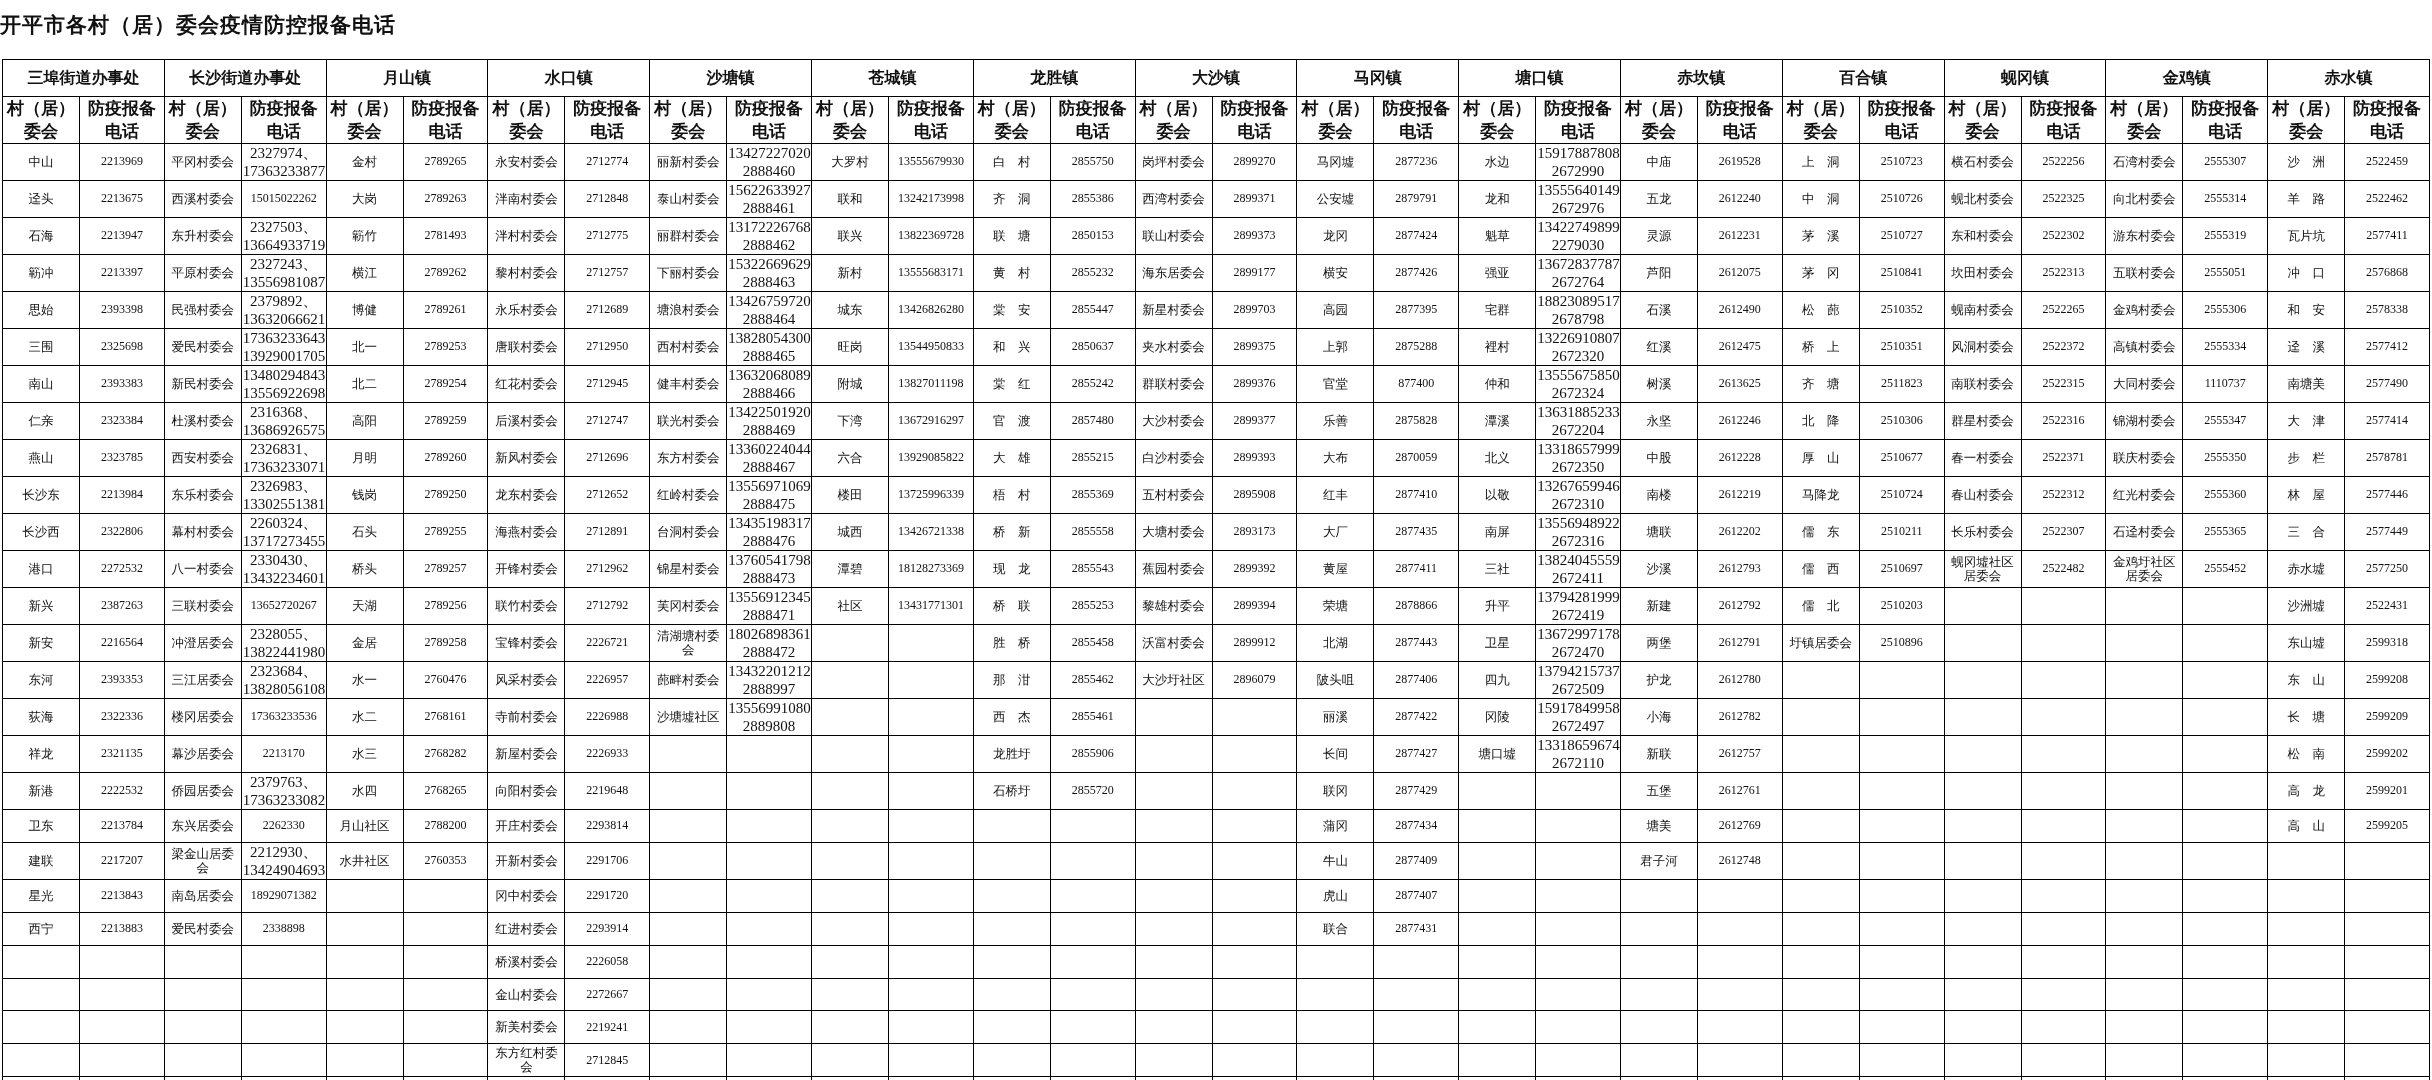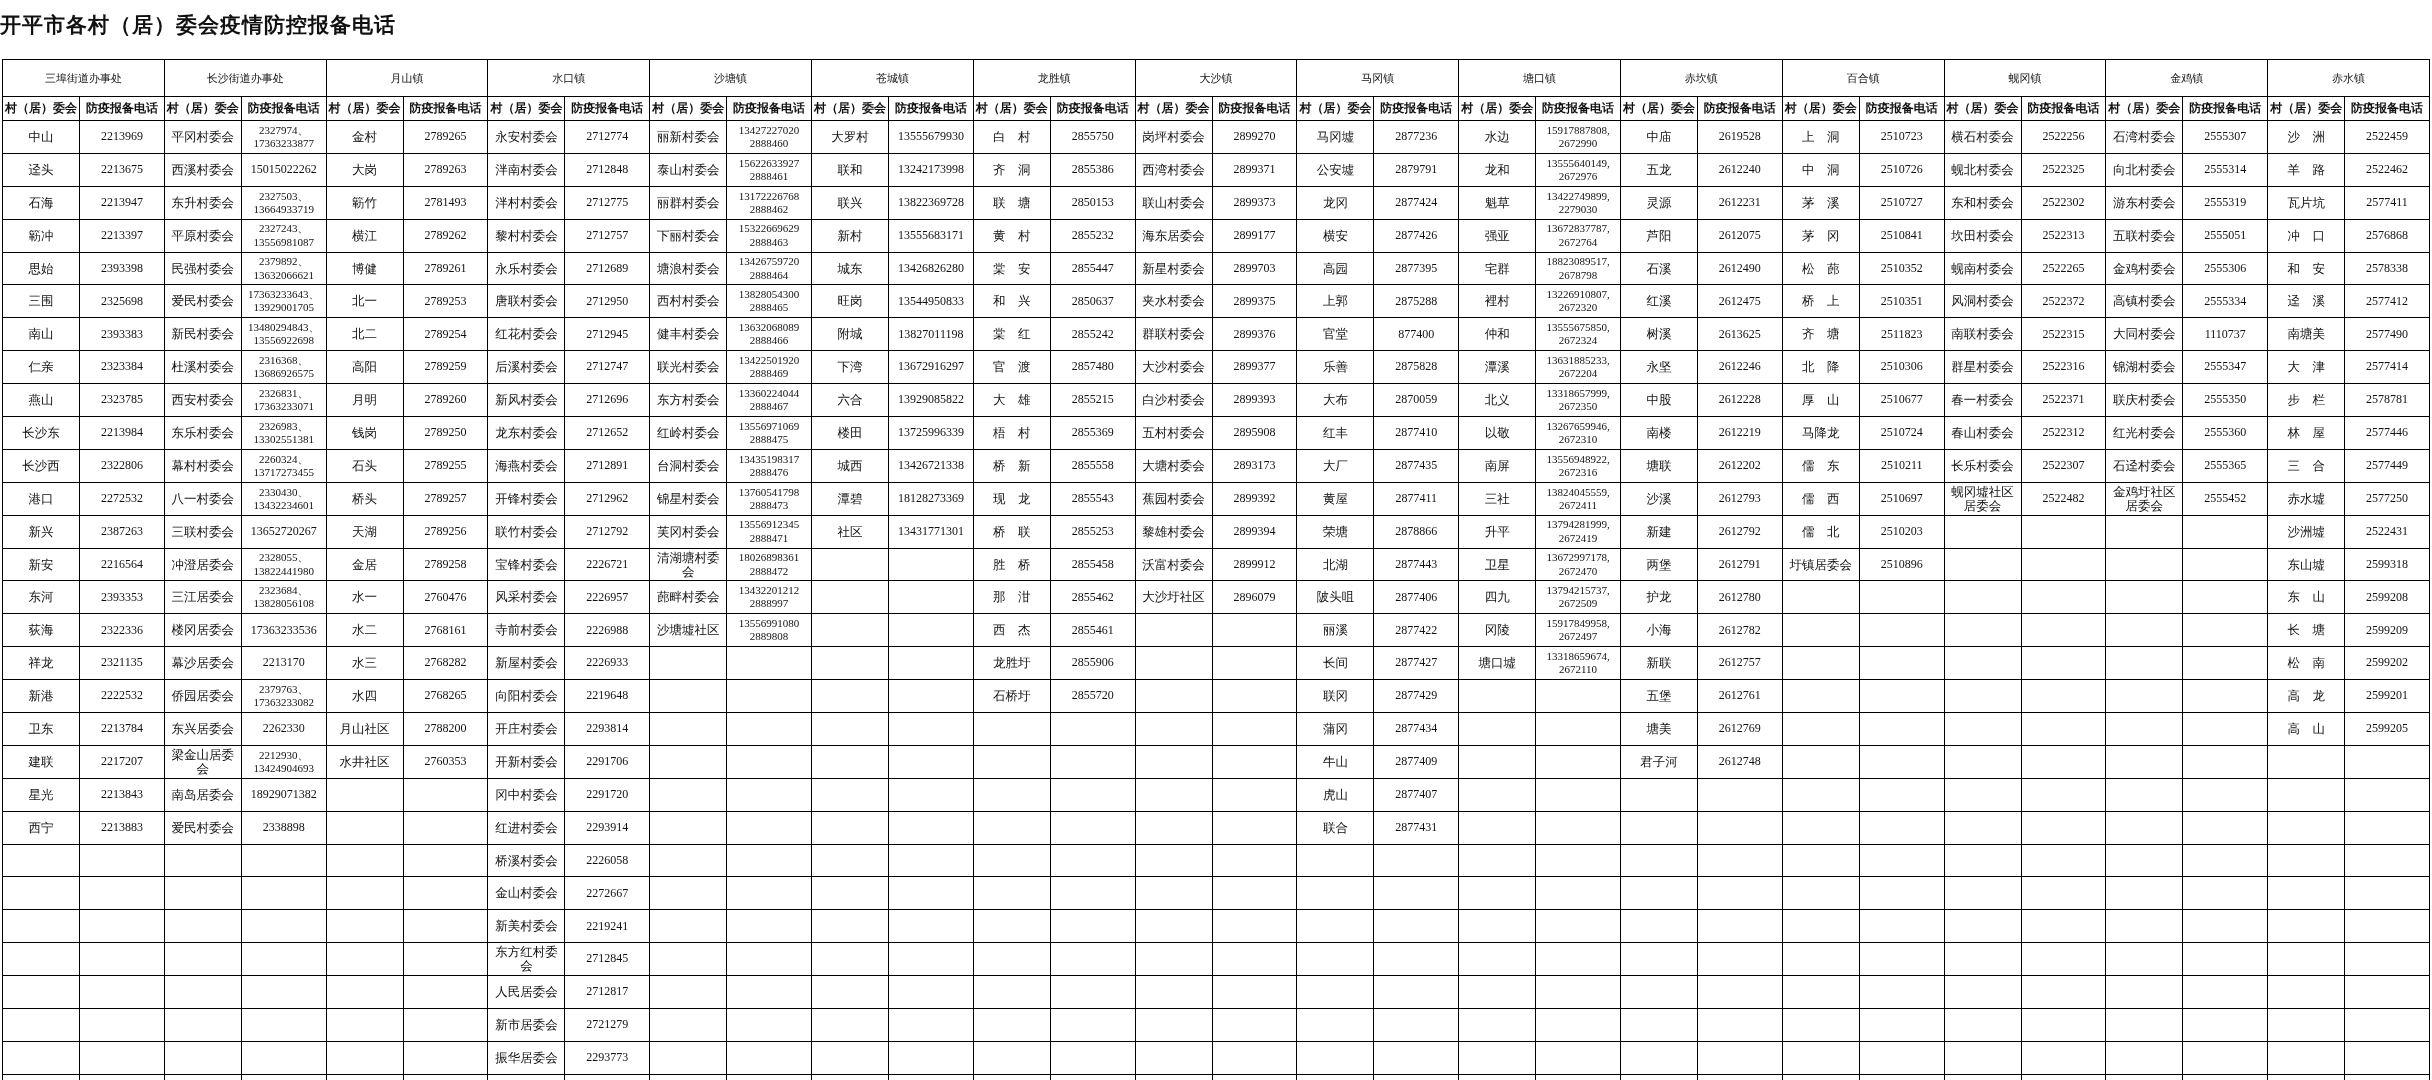--- a/index.html
+++ b/index.html
@@ -4,26 +4,26 @@
 <style>
   html,body{margin:0;padding:0;background:#ffffff;}
   body{width:2432px;height:1080px;position:relative;overflow:hidden;
        font-family:"Liberation Serif","DejaVu Serif",serif;color:#111;}
   .page-title{position:absolute;top:11px;left:0;width:100%;
        font-size:21px;font-weight:bold;letter-spacing:1px;}
   table.phone-grid{position:absolute;left:2px;top:59px;width:2428px;
        border-collapse:collapse;table-layout:fixed;}
   .phone-grid th,.phone-grid td{border:1px solid #000;padding:0 1px;text-align:center;
        vertical-align:middle;overflow:hidden;}
-  .phone-grid thead tr.town-row th{height:36px;font-size:11px;font-weight:400;}
-  .phone-grid thead tr.cols-row th{height:23px;font-size:12px;font-weight:bold;}
+  .phone-grid thead tr.town-row th{height:36px;font-size:16px;font-weight:700;}
+  .phone-grid thead tr.cols-row th{height:23px;font-size:17px;font-weight:bold;}
   .phone-grid tbody td{height:31.9px;line-height:1.12;}
   td.name{font-size:12.5px;}
   td.phone{font-size:12px;}
-  td.phone.two{font-size:11px;white-space:pre-line;line-height:1.2;}
+  td.phone.two{font-size:15px;white-space:pre-line;line-height:1.2;}
 </style>
 </head>
 <body>
 
 <div class="page-title">开平市各村（居）委会疫情防控报备电话</div>
 
 <table class="phone-grid">
   <colgroup>
       <col style="width: 77px;">
       <col style="width: 84.8px;">

